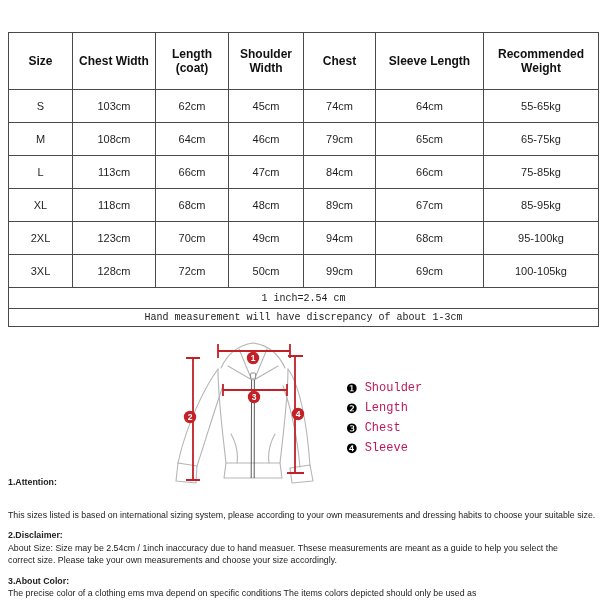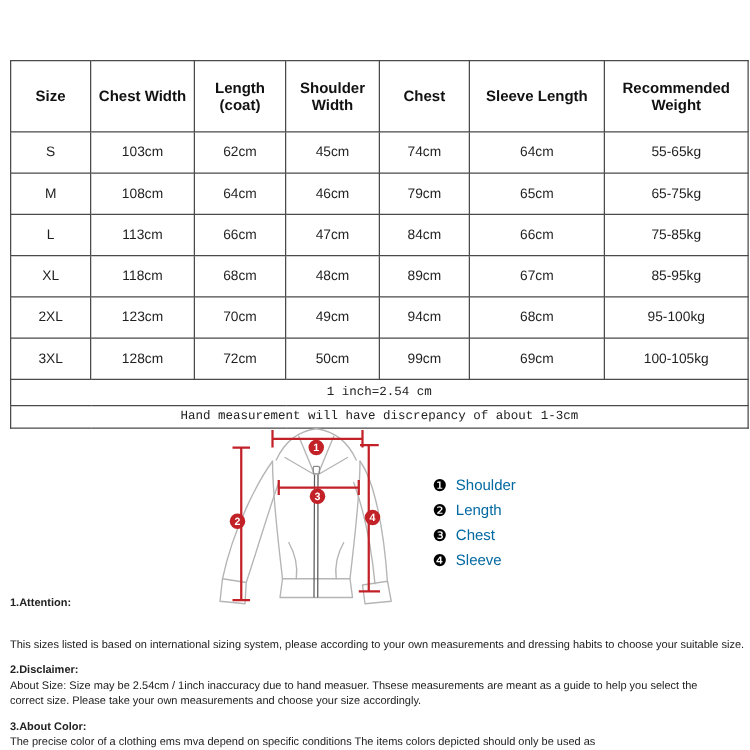--- a/index.html
+++ b/index.html
@@ -3,21 +3,21 @@
 <meta charset="utf-8">
 <style>
   html,body{margin:0;padding:0;}
   body{
     width:600px;height:600px;background:#ffffff;position:relative;
     font-family:"Liberation Sans", sans-serif;color:#1f1f1f;overflow:hidden;
   }
 
   
   .size-table{
-    position:absolute;left:8px;top:48px;width:590px;
+    position:absolute;left:8px;top:32px;width:590px;
     border-collapse:collapse;table-layout:fixed;
   }
   .size-table th,.size-table td{
     border:1px solid #4a4a4a;text-align:center;vertical-align:middle;
     padding:0 2px;overflow:hidden;
   }
   .size-table thead th{
     height:56px;font-size:12px;font-weight:bold;line-height:14px;color:#111;
   }
   .size-table tbody td{height:32px;font-size:11px;font-weight:400;}
@@ -26,21 +26,21 @@
     font-weight:normal;font-size:10px;color:#222;letter-spacing:0px;
   }
   .size-table tr.note-row-1 td{height:20px;}
   .size-table tr.note-row-2 td{height:17px;}
 
   
   .diagram-wrap{position:absolute;left:165px;top:336px;width:190px;height:150px;}
   .legend{position:absolute;left:346px;top:378px;}
   .legend-item{display:flex;align-items:center;height:20px;}
   .legend-glyph{font-size:13px;line-height:13px;color:#000;margin-right:7px;}
-  .legend-label{font-size:12px;color:#0369a1;}
+  .legend-label{font-size:12px;color:#be185d;font-family:Liberation Mono, monospace;}
 
   
   .notes{position:absolute;left:8px;top:476px;width:590px;font-size:8.8px;line-height:12.5px;color:#222;}
   .note-heading{margin:0;font-weight:bold;}
   .note-block{margin-bottom:8px;}
   .note-body{margin:0;}
   .note-body.nowrap{white-space:nowrap;margin-top:20px;}
   .note-body.w560{width:562px;}
   .note-body.w470{width:470px;}
 </style>

